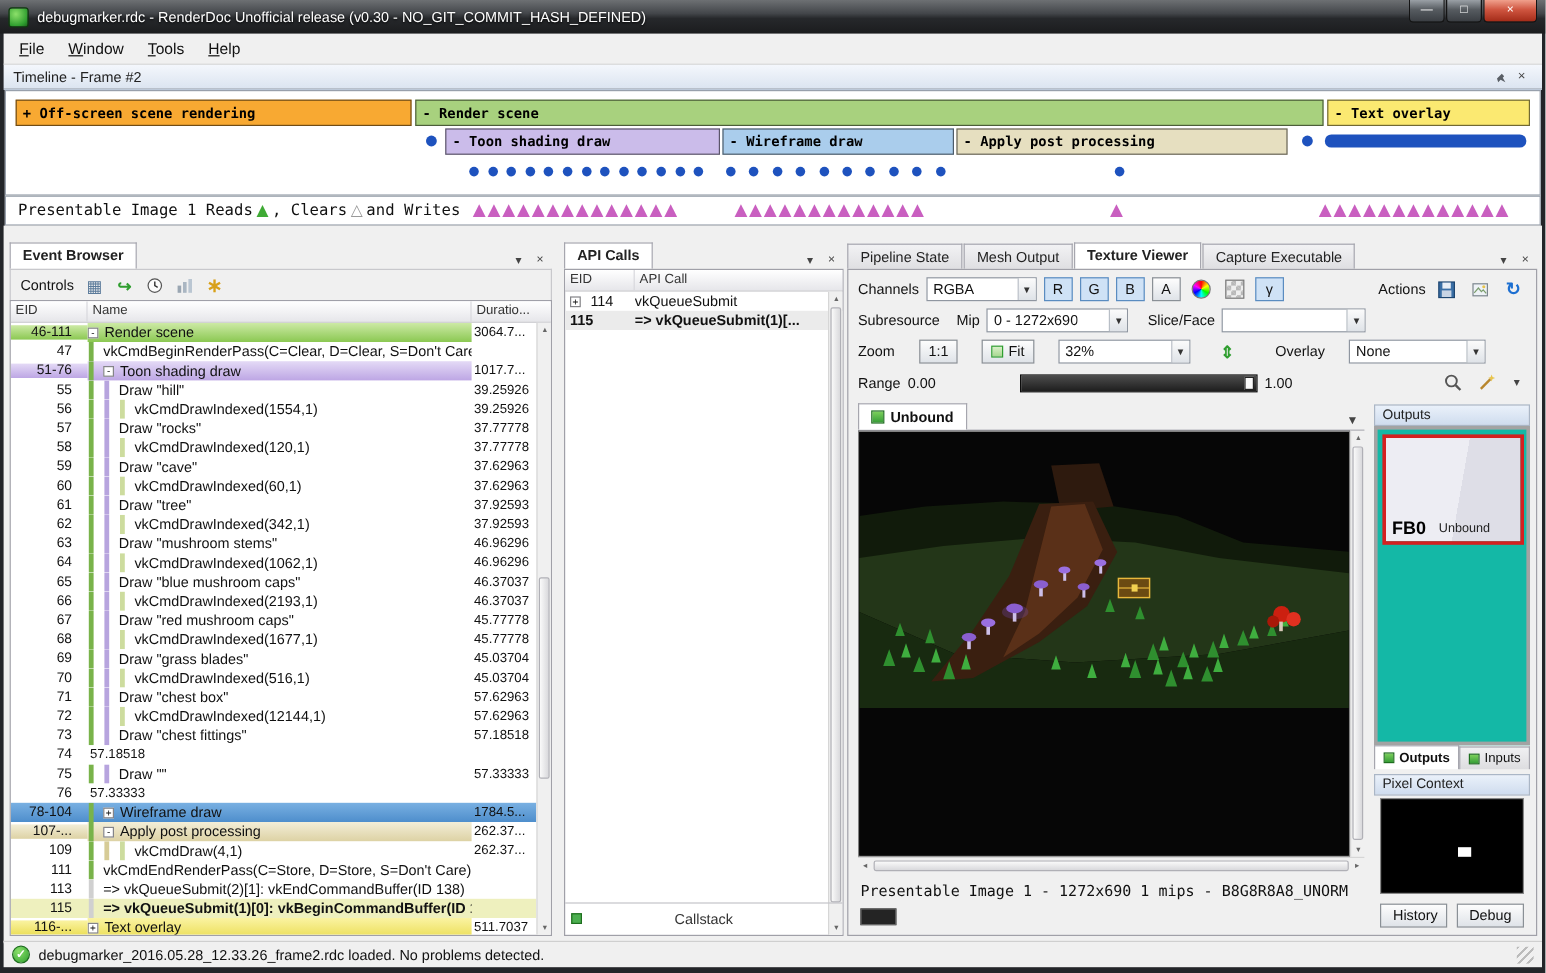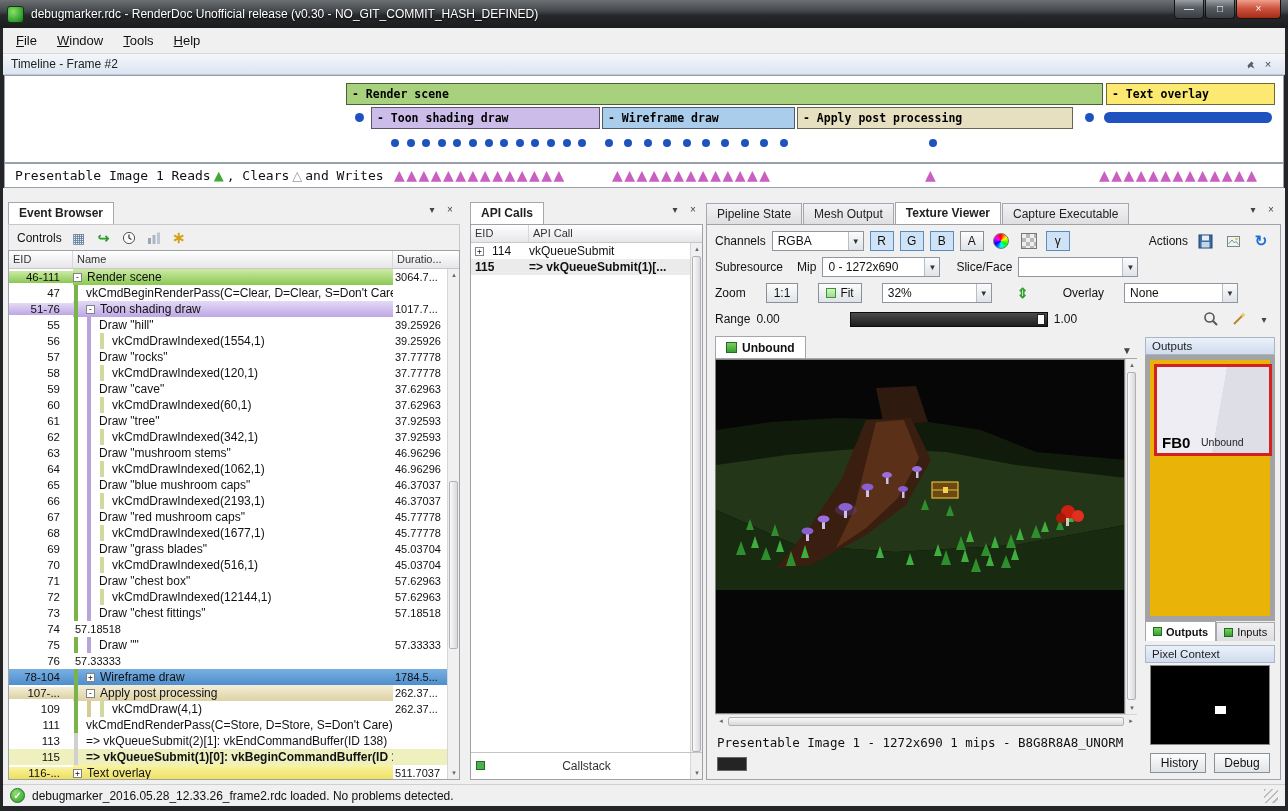--- a/index.html
+++ b/index.html
@@ -38,21 +38,21 @@
     display:flex;align-items:center;padding-left:10px;font-family:"DejaVu Sans Mono","Liberation Mono",monospace;font-size:13px;}
   .tri-inline{font-family:"DejaVu Sans",sans-serif;font-size:13px;margin:0 3px;}
   .tri-read{color:#3faa35;}
   .tri-clear{color:#999;}
   .tri-group{position:absolute;top:3px;color:#C95FC0;font-size:14px;letter-spacing:1.5px;
     font-family:"DejaVu Sans",sans-serif;white-space:nowrap;}
 
   .content-bg{position:absolute;top:188px;left:3px;right:3px;height:598px;background:#f0f0f0;}
 
   
-  .tabstrip{display:flex;align-items:flex-start;height:22px;}
+  .tabstrip{display:flex;align-items:flex-end;height:22px;}
   .tab{height:21px;padding:0 10px;line-height:20px;font-size:12px;background:linear-gradient(#f2f2f4,#dfdfe2);
     border:1px solid #a6a6ae;border-bottom:none;margin-right:1px;color:#222;white-space:nowrap;}
   .tab.active{background:#fff;font-weight:bold;height:22px;}
   .strip-icons{margin-left:auto;display:flex;align-items:center;gap:2px;padding:0 2px;}
   .strip-btn{width:16px;height:15px;font-size:10px;color:#444;display:flex;align-items:center;justify-content:center;}
   .combo{height:20px;background:#fff;border:1px solid #8f96a0;display:flex;align-items:center;font-size:12px;
     padding:0 0 0 5px;white-space:nowrap;}
   .combo .cval{overflow:hidden;}
   .combo .arrow{margin-left:auto;width:15px;align-self:stretch;display:flex;align-items:center;justify-content:center;
     color:#333;font-size:8px;background:linear-gradient(#fbfbfb,#dfe3e8);border-left:1px solid #b8bec6;}
@@ -134,21 +134,21 @@
   .tex-tab{height:22px;background:#fff;border:1px solid #a6a6ae;border-bottom:none;display:flex;align-items:center;
     gap:5px;padding:0 10px;font-weight:bold;font-size:12px;}
   .mini-green{width:11px;height:11px;border:1px solid #1e6e1e;background:linear-gradient(#7cd05c,#379e37);}
   .tex-view{position:absolute;left:8px;top:134px;width:410px;height:355px;background:#060606;border:1px solid #808080;overflow:hidden;}
   .tex-status{position:absolute;left:10px;top:510px;font-size:12.5px;color:#111;
     font-family:"DejaVu Sans Mono","Liberation Mono",monospace;white-space:nowrap;}
   .tex-swatch{position:absolute;left:10px;top:532px;width:30px;height:14px;background:#242424;border:1px solid #666;}
 
   .side-header{position:absolute;left:438px;width:130px;height:18px;line-height:17px;padding-left:6px;font-size:11.5px;
     color:#222;background:linear-gradient(#eaf1fa,#cfdcee);border:1px solid #aab6c6;}
-  .out-list{position:absolute;left:438px;top:130px;width:130px;height:266px;background:#eab308;border:5px solid #a3a3a3;}
+  .out-list{position:absolute;left:438px;top:130px;width:130px;height:266px;background:#14b8a6;border:3px solid #a3a3a3;}
   .fb-thumb{position:absolute;left:4px;top:4px;width:118px;height:92px;border:3px solid #d42020;
     background:linear-gradient(100deg,#ededf3 0 55%,#dedee7 55%);}
   .fb-label{position:absolute;left:5px;bottom:2px;font-size:15px;font-weight:bold;color:#000;}
   .fb-sub{position:absolute;left:44px;bottom:5px;font-size:10.5px;color:#222;}
   .out-tabs{position:absolute;left:438px;top:396px;height:20px;display:flex;align-items:flex-end;}
   .out-tab{height:19px;display:flex;align-items:center;gap:4px;padding:0 7px;font-size:11px;
     background:linear-gradient(#f0f0f2,#dddde0);border:1px solid #a6a6ae;border-bottom:none;}
   .out-tab.active{background:#fff;font-weight:bold;height:20px;}
   .px-view{position:absolute;left:443px;top:440px;width:120px;height:80px;background:#000;border:1px solid #888;}
   .px-mark{position:absolute;left:64px;top:40px;width:11px;height:8px;background:#fff;}
@@ -188,20 +188,21 @@
     <span>Timeline - Frame #2</span>
     <span class="spacer"></span>
     <span class="cap-btn">
       <svg width="11" height="11" viewBox="0 0 11 11">
           <path d="M2.5 6.5 L6.5 2.5 L8.5 4.5 L7.3 5.7 L9.5 9.5 L5.5 7.5 L3.5 9.5 Z" fill="#5a5f66"></path>
         </svg>
     </span>
     <span class="cap-btn">×</span>
   </div>
   <div class="tl-body">
+      <div class="tl-bar" style="left: 8px; top: 7px; width: 330px; background: rgb(248, 169, 50);">+ Off-screen scene rendering</div>
       <div class="tl-bar" style="left: 341px; top: 7px; width: 757px; background: rgb(168, 209, 126);">- Render scene</div>
       <div class="tl-bar" style="left: 1101px; top: 7px; width: 169px; background: rgb(251, 233, 113);">- Text overlay</div>
       <div class="tl-bar" style="left: 366px; top: 31px; width: 229px; background: rgb(203, 188, 234);">- Toon shading draw</div>
       <div class="tl-bar" style="left: 597px; top: 31px; width: 193px; background: rgb(170, 205, 236);">- Wireframe draw</div>
       <div class="tl-bar" style="left: 792px; top: 31px; width: 276px; background: rgb(230, 223, 192);">- Apply post processing</div>
       <div class="tl-dot" style="left: 350px; top: 37px;"></div>
       <div class="tl-dot" style="left: 1080px; top: 37px;"></div>
       <div class="tl-pill" style="left: 1099px; width: 168px; top: 36px;"></div>
       <div class="tl-dot sm" style="left: 386px; top: 63px;"></div>
       <div class="tl-dot sm" style="left: 401.6px; top: 63px;"></div>

